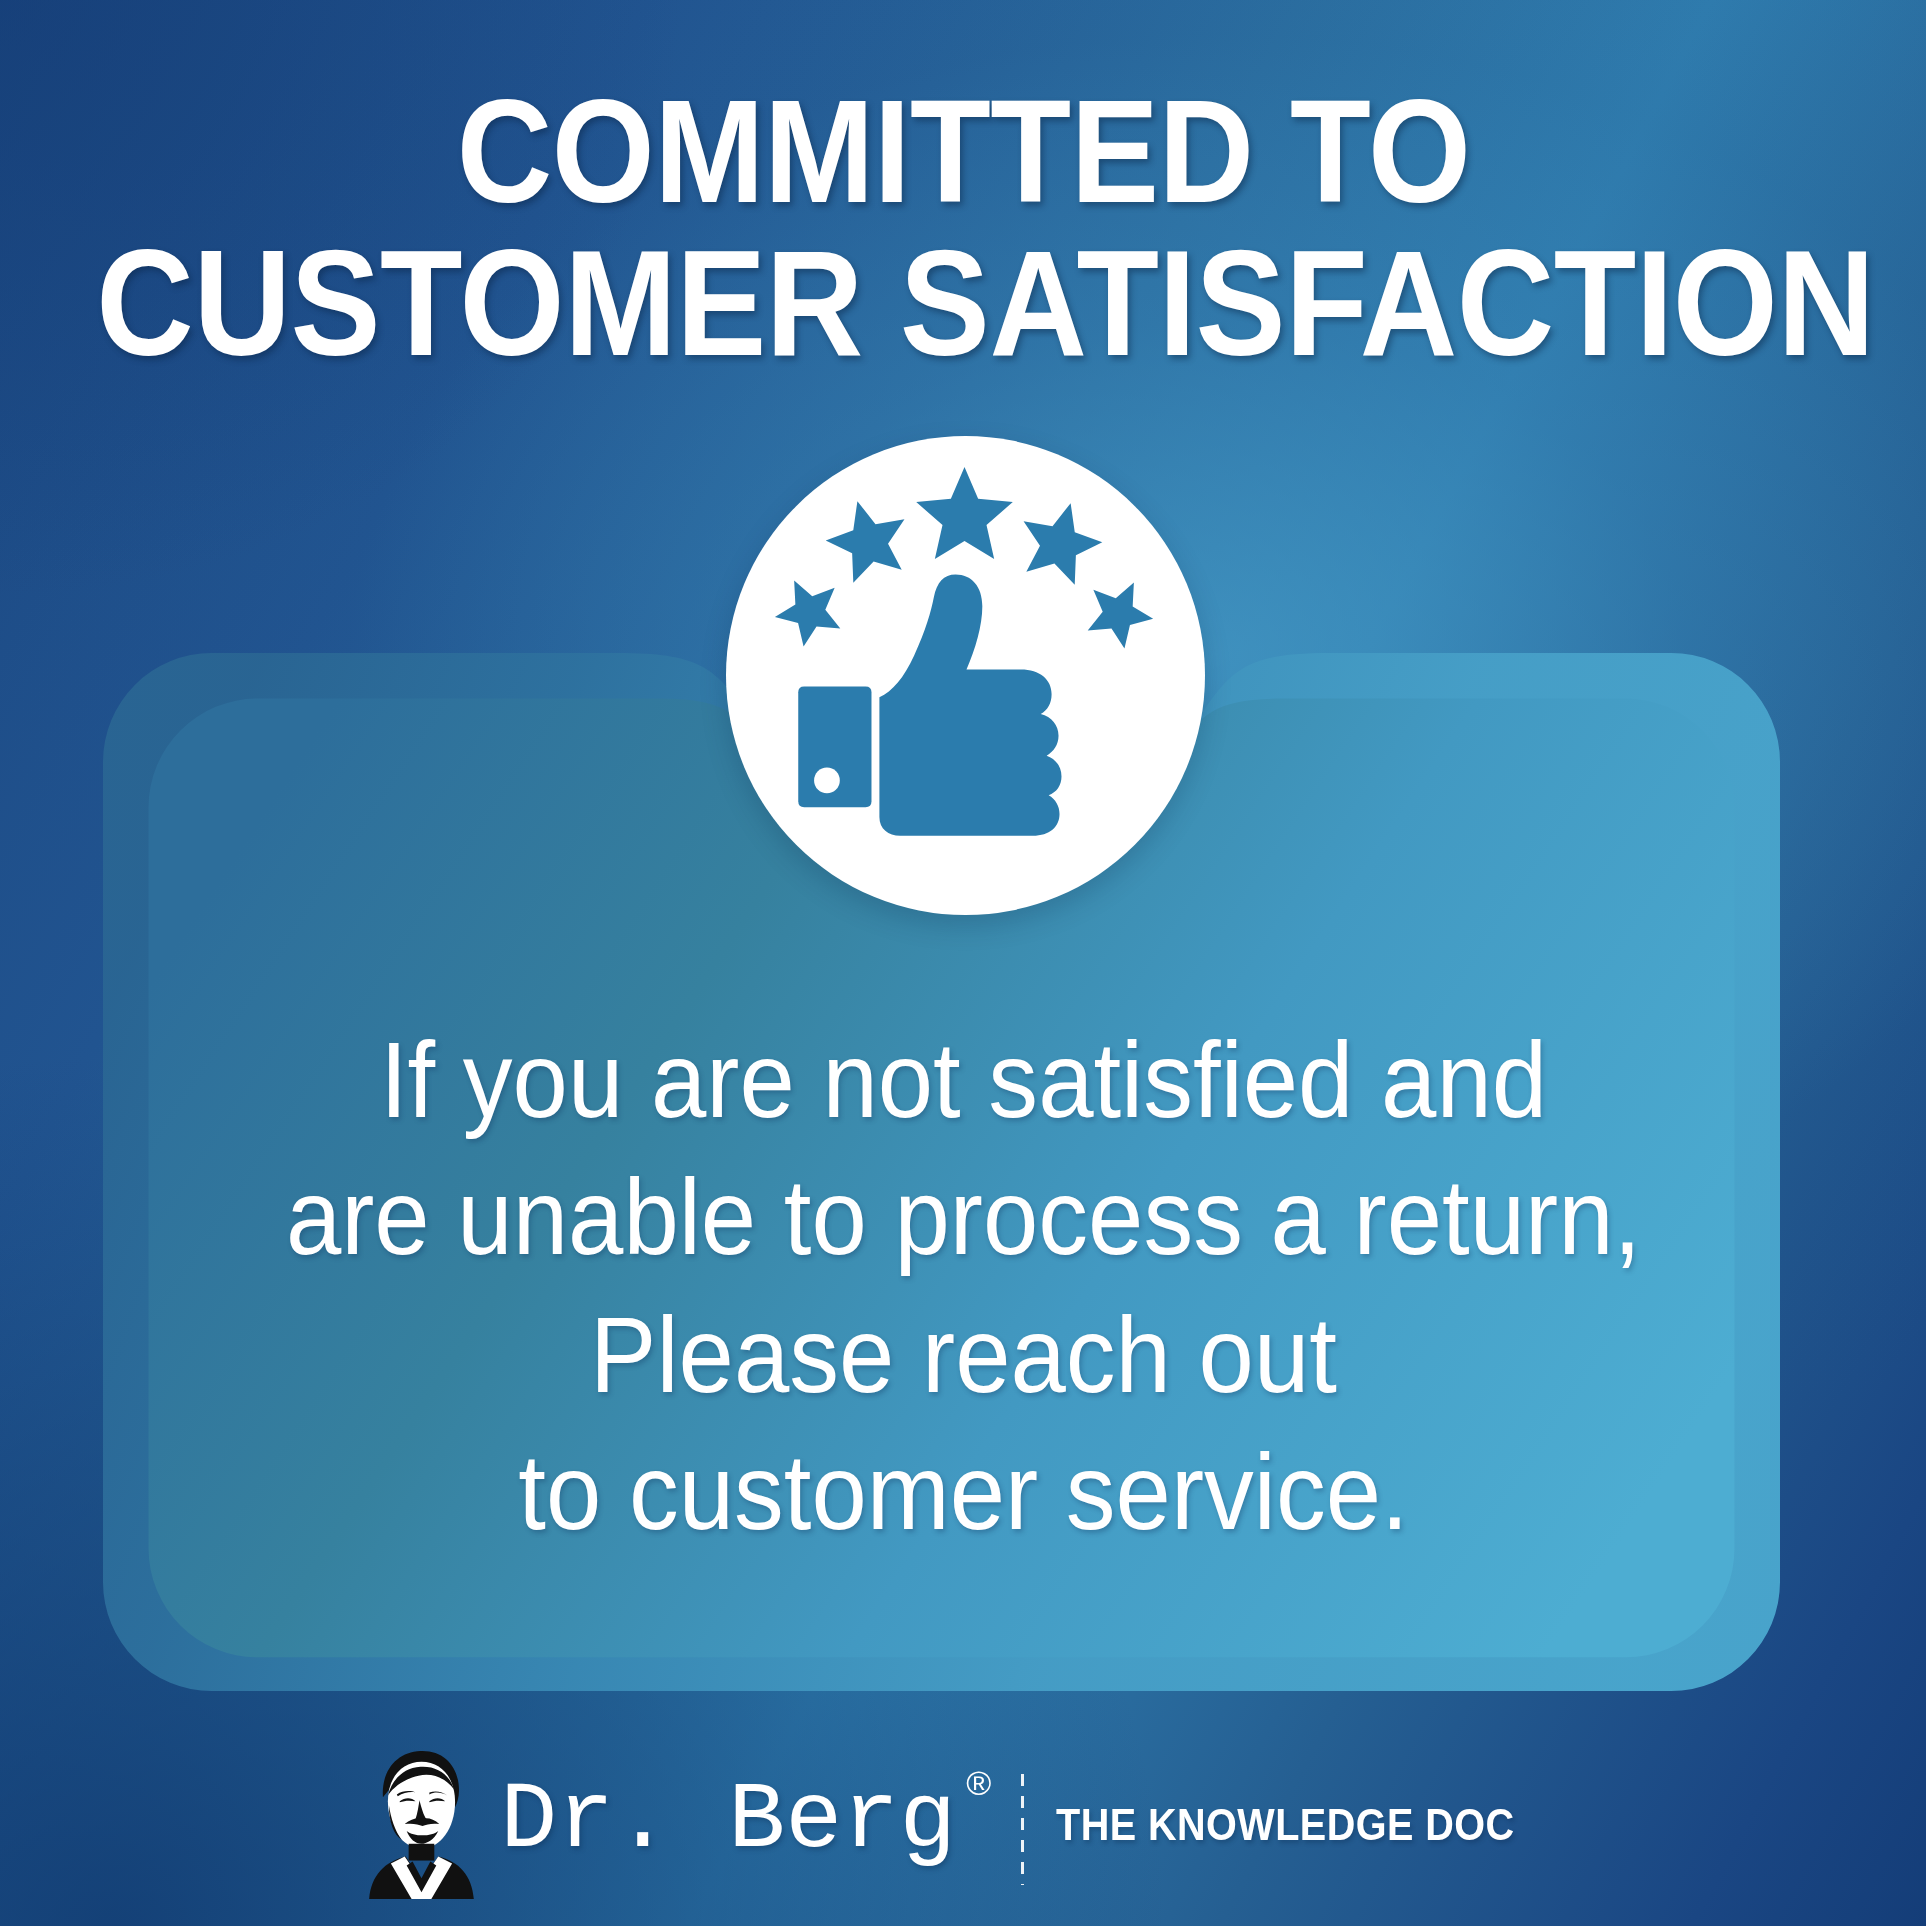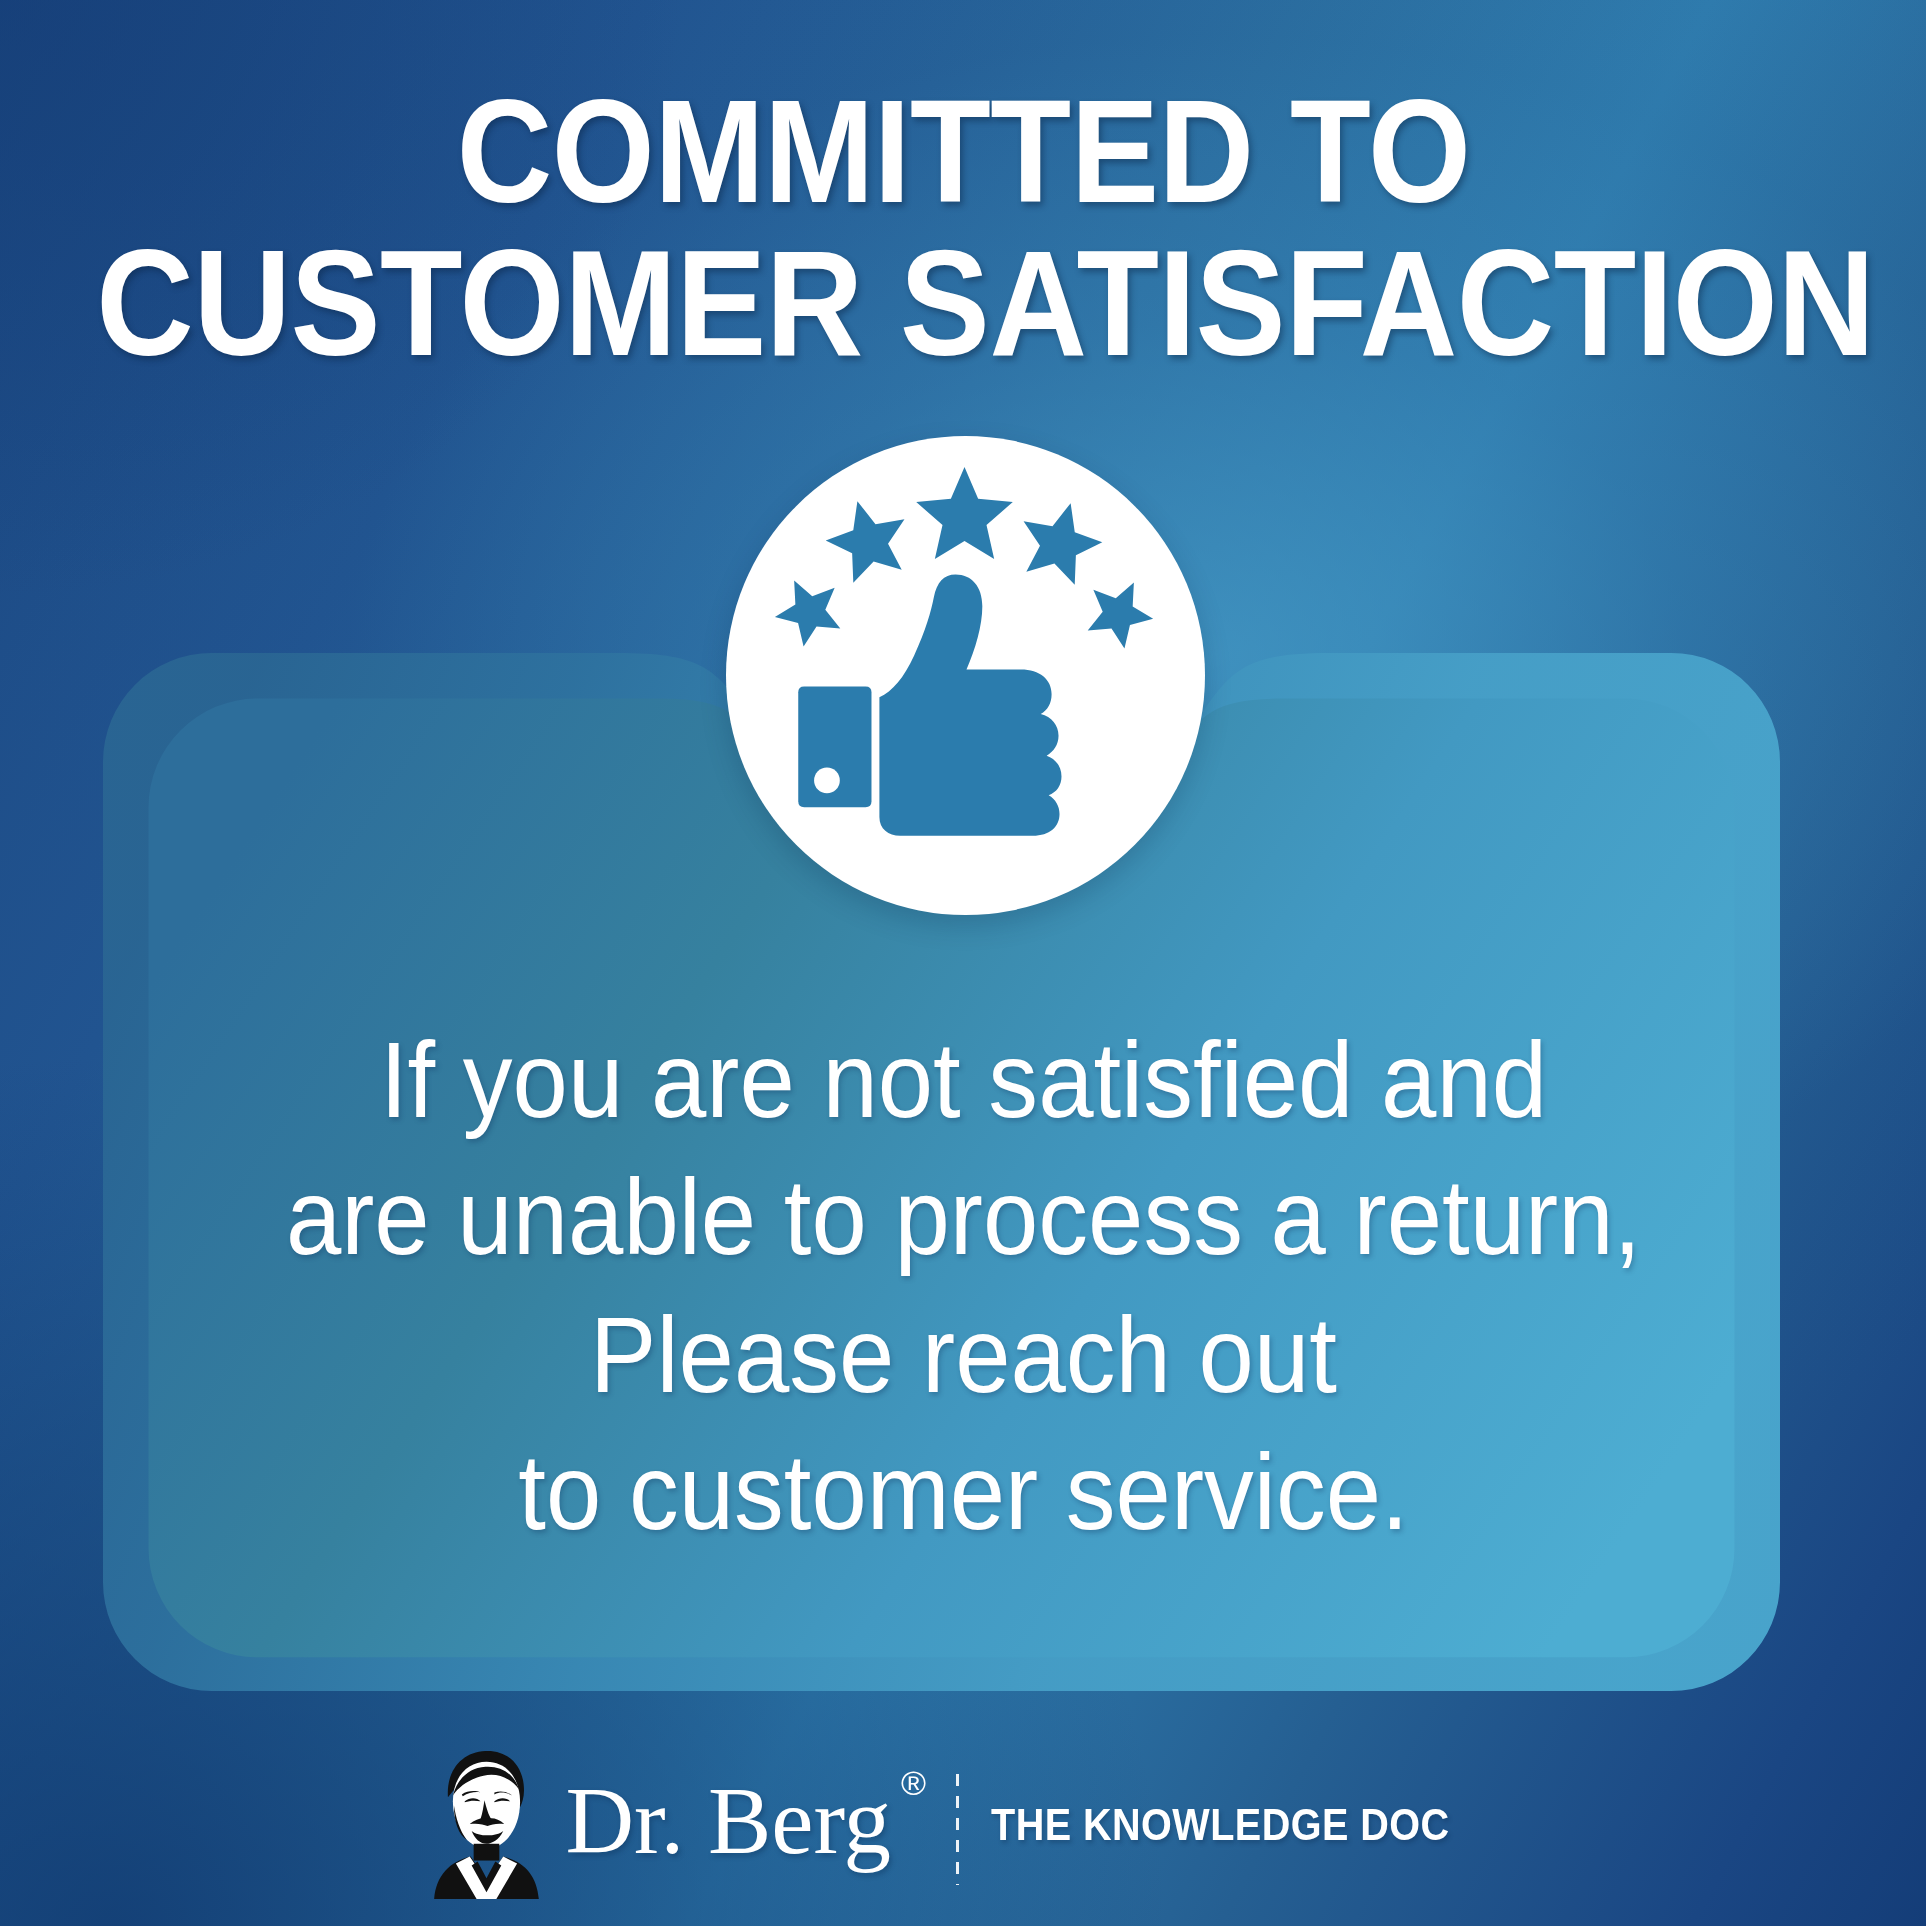--- a/index.html
+++ b/index.html
@@ -125,21 +125,21 @@
     right: 0;
     bottom: 18px;
     height: 168px;
     display: flex;
     align-items: center;
     justify-content: center;
   }
   .logo-face { width: 117px; height: 158px; flex: 0 0 auto; }
   .logo-word {
     color: #ffffff;
-    font-family: Liberation Serif, serif;
+    font-family: Liberation Mono, monospace;
     font-size: 95px;
     line-height: 1;
     margin-left: 22px;
     letter-spacing: 0px;
     text-shadow: 2px 3px 5px rgba(10,40,78,0.35);
     position: relative;
     top: -4px;
   }
   .logo-reg {
     color: #ffffff;

